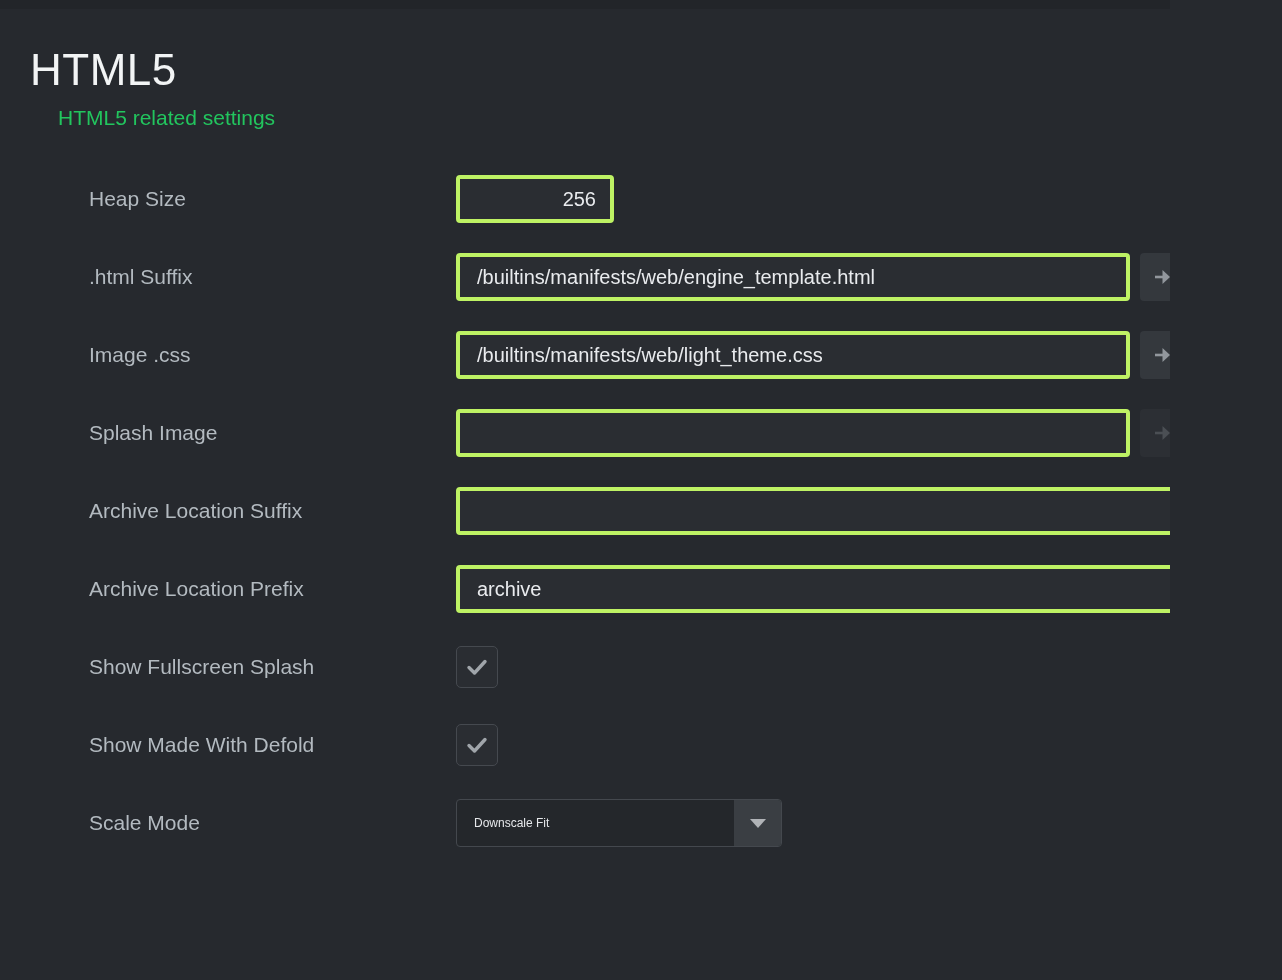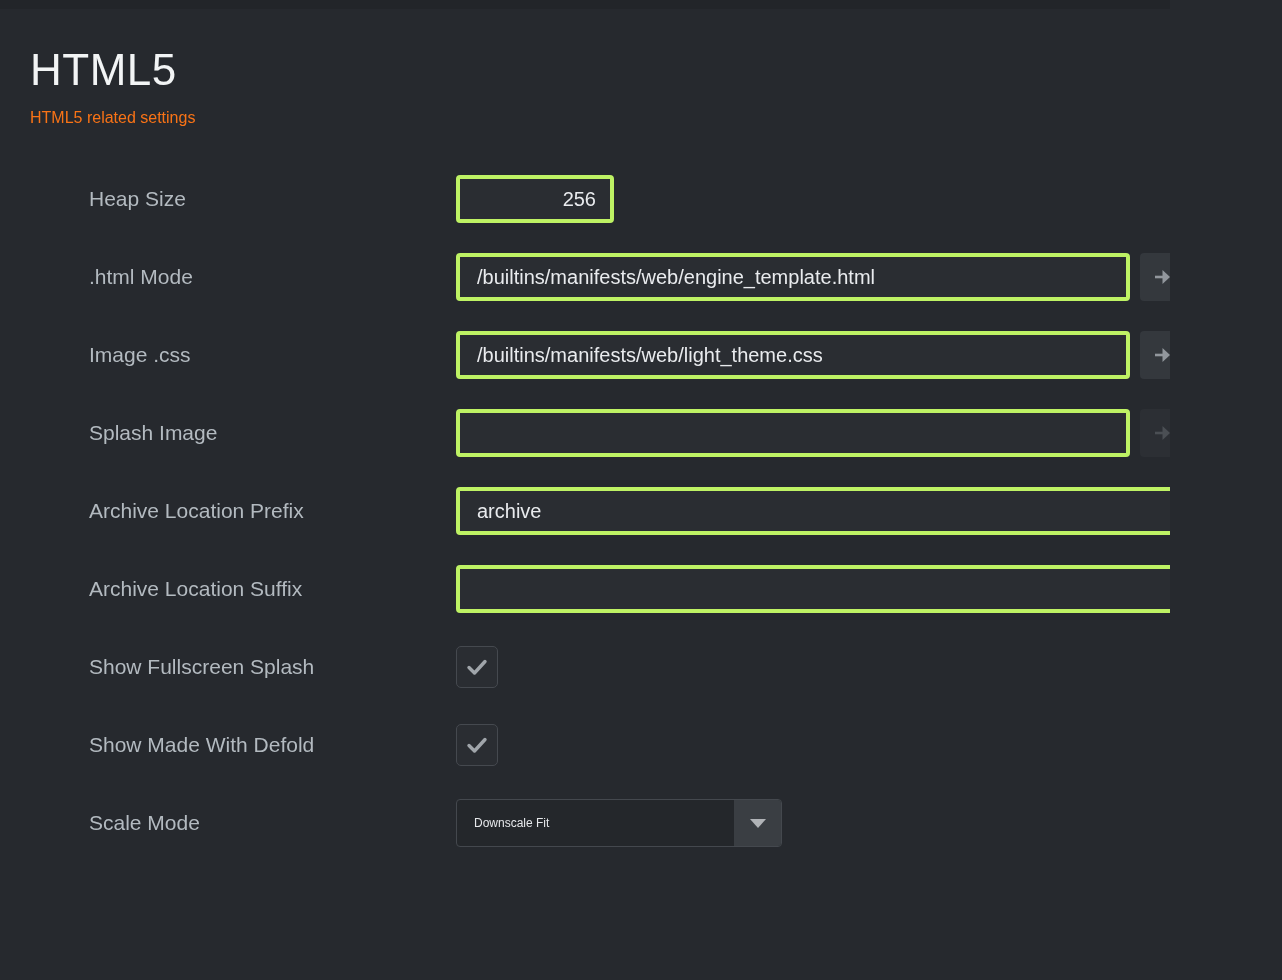--- a/index.html
+++ b/index.html
@@ -17,22 +17,22 @@
     position: absolute; top: 0; left: 0; right: 0; height: 9px;
     background: #222529;
   }
 
   .header { position: absolute; left: 30px; top: 48px; }
   .page-title {
     font-size: 44px; line-height: 44px; font-weight: 400;
     color: #f2f4f5; letter-spacing: 0.5px;
   }
   .page-subtitle {
-    margin-top: 14px; font-size: 16px; line-height: 24px;
-    color: #f97316; font-weight: 400;
+    margin-top: 14px; font-size: 21px; line-height: 24px;
+    color: #22c55e; font-weight: 400; margin-left: 28px;
   }
 
   .form { position: absolute; top: 160px; left: 0; right: 0; }
   .row { display: flex; align-items: center; height: 78px; padding-left: 28px; }
   .lbl {
     width: 428px; flex: 0 0 428px; padding-left: 61px;
     font-size: 21px; color: #b3bac0;
   }
   .ctrl { display: flex; align-items: center; }
 
@@ -107,21 +107,21 @@
   <div class="form">
 
     <div class="row">
       <div class="lbl">Heap Size</div>
       <div class="ctrl">
         <input class="input num" type="text" value="256" style="">
       </div>
     </div>
 
     <div class="row">
-      <div class="lbl">.html Mode</div>
+      <div class="lbl">.html Suffix</div>
       <div class="ctrl">
         <input class="input path" type="text" value="/builtins/manifests/web/engine_template.html" style="">
         <button class="icon-btn open-btn">
           <svg width="26" height="26" viewBox="0 0 26 26">
             <rect x="3" y="11.7" width="9" height="2.6" fill="currentColor"></rect>
             <path d="M10.5 6 L18 13 L10.5 20 Z" fill="currentColor"></path>
             <rect x="20" y="5.8" width="2.8" height="14.4" fill="currentColor"></rect>
           </svg>
         </button>
         <button class="icon-btn browse-btn">
@@ -170,30 +170,30 @@
           <svg width="26" height="26" viewBox="0 0 26 26">
             <circle cx="5" cy="13.5" r="2.4" fill="currentColor"></circle>
             <circle cx="13" cy="13.5" r="2.4" fill="currentColor"></circle>
             <circle cx="21" cy="13.5" r="2.4" fill="currentColor"></circle>
           </svg>
         </button>
       </div>
     </div>
 
     <div class="row">
+      <div class="lbl">Archive Location Suffix</div>
+      <div class="ctrl">
+        <input class="input wide" type="text" value="" style="">
+      </div>
+    </div>
+
+    <div class="row">
       <div class="lbl">Archive Location Prefix</div>
       <div class="ctrl">
         <input class="input wide" type="text" value="archive" style="">
-      </div>
-    </div>
-
-    <div class="row">
-      <div class="lbl">Archive Location Suffix</div>
-      <div class="ctrl">
-        <input class="input wide" type="text" value="" style="">
       </div>
     </div>
 
 
     <div class="row">
       <div class="lbl">Show Fullscreen Splash</div>
       <div class="ctrl">
         <div class="checkbox">
           <svg width="26" height="26" viewBox="0 0 26 26">
             <path d="M5 13.5 L10.5 19 L21 7.5" fill="none" stroke="currentColor" stroke-width="3.4" stroke-linecap="round" stroke-linejoin="round"></path>

